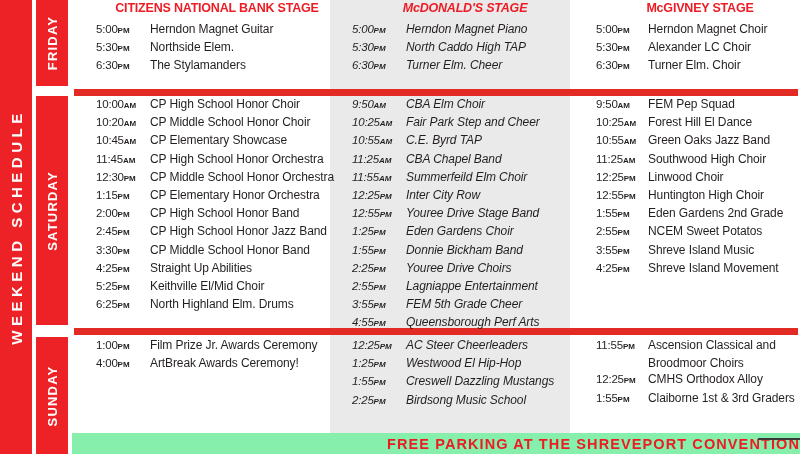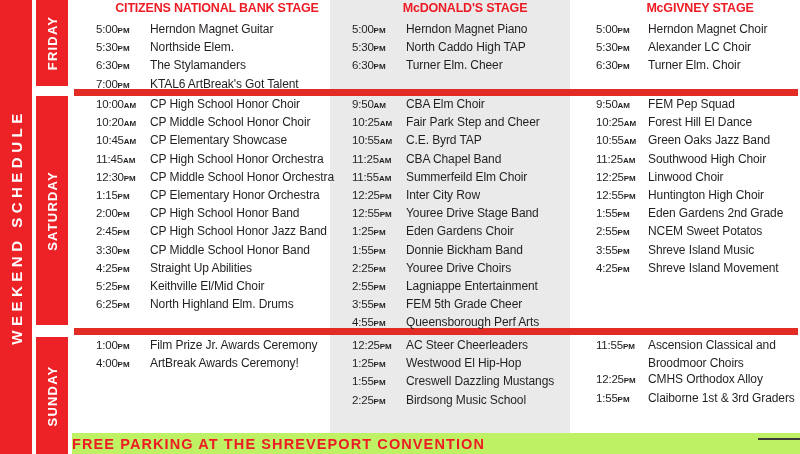--- a/index.html
+++ b/index.html
@@ -89,21 +89,21 @@
 
   .cols {
     position: relative;
     height: 100%;
   }
   .col {
     position: absolute;
     top: 0; height: 100%;
   }
   .col-1 { left: 0;    width: 258px; }
-  .col-2 { left: 258px; width: 240px; }
+  .col-2 { left: 258px; width: 240px; font-style: italic; }
   .col-3 { left: 498px; width: 230px; }
 
   .stage-title {
     color: #ed1c24;
     font-weight: bold;
     font-size: 12.5px;
     letter-spacing: -0.2px;
     text-align: center;
     padding-top: 1px;
     white-space: nowrap;
@@ -143,22 +143,22 @@
     color: #231f20;
     letter-spacing: -0.1px;
   }
   .row.cont .time { visibility: hidden; }
 
   
   .footer {
     position: absolute;
     left: 72px; top: 433px;
     width: 728px; height: 21px;
-    display: flex; align-items: center; justify-content: flex-start;
-    background: #bef264;
+    display: flex; align-items: center; justify-content: flex-end;
+    background: #86efac;
   }
   .footer-text {
     color: #ed1c24;
     font-weight: bold;
     font-size: 14.5px;
     letter-spacing: 1.1px;
     white-space: nowrap;
   }
   .edge-rule {
     position: absolute;
@@ -206,24 +206,20 @@
                 <span class="title">Herndon Magnet Guitar</span>
               </div>
               <div class="row">
                 <span class="time">5:30<span class="mer">PM</span></span>
                 <span class="title">Northside Elem.</span>
               </div>
               <div class="row">
                 <span class="time">6:30<span class="mer">PM</span></span>
                 <span class="title">The Stylamanders</span>
               </div>
-              <div class="row">
-                <span class="time">7:00<span class="mer">PM</span></span>
-                <span class="title">KTAL6 ArtBreak's Got Talent</span>
-              </div>
             </div>
         </div>
         <div class="col col-2">
           <div class="stage-title">McDONALD'S STAGE</div>
           <div class="rows">
               <div class="row">
                 <span class="time">5:00<span class="mer">PM</span></span>
                 <span class="title">Herndon Magnet Piano</span>
               </div>
               <div class="row">

